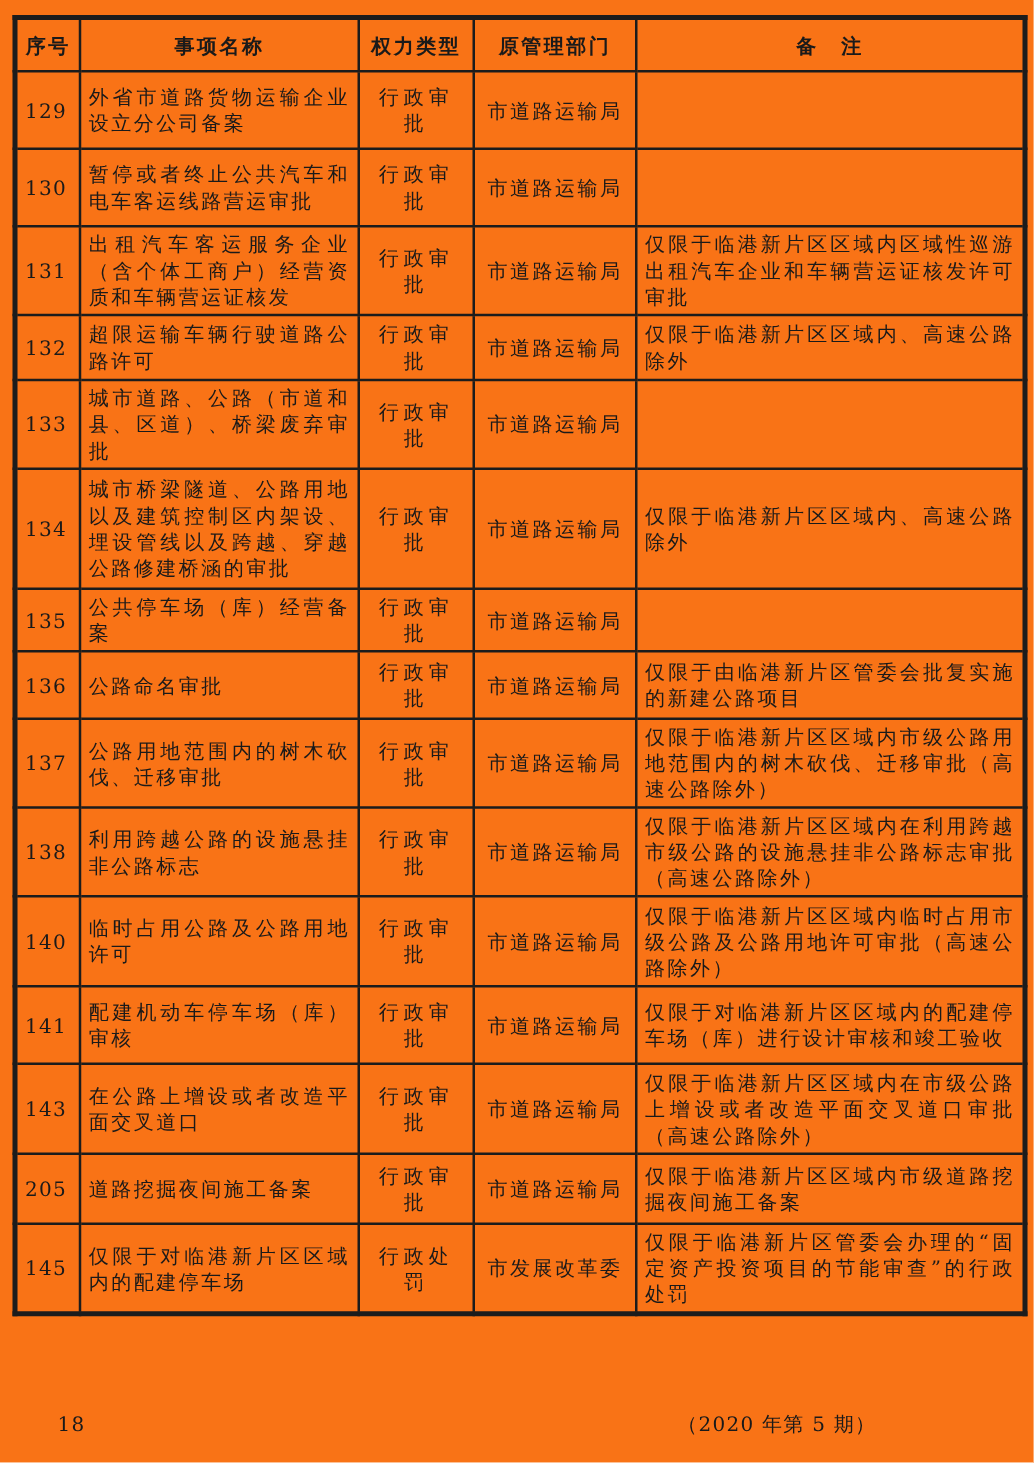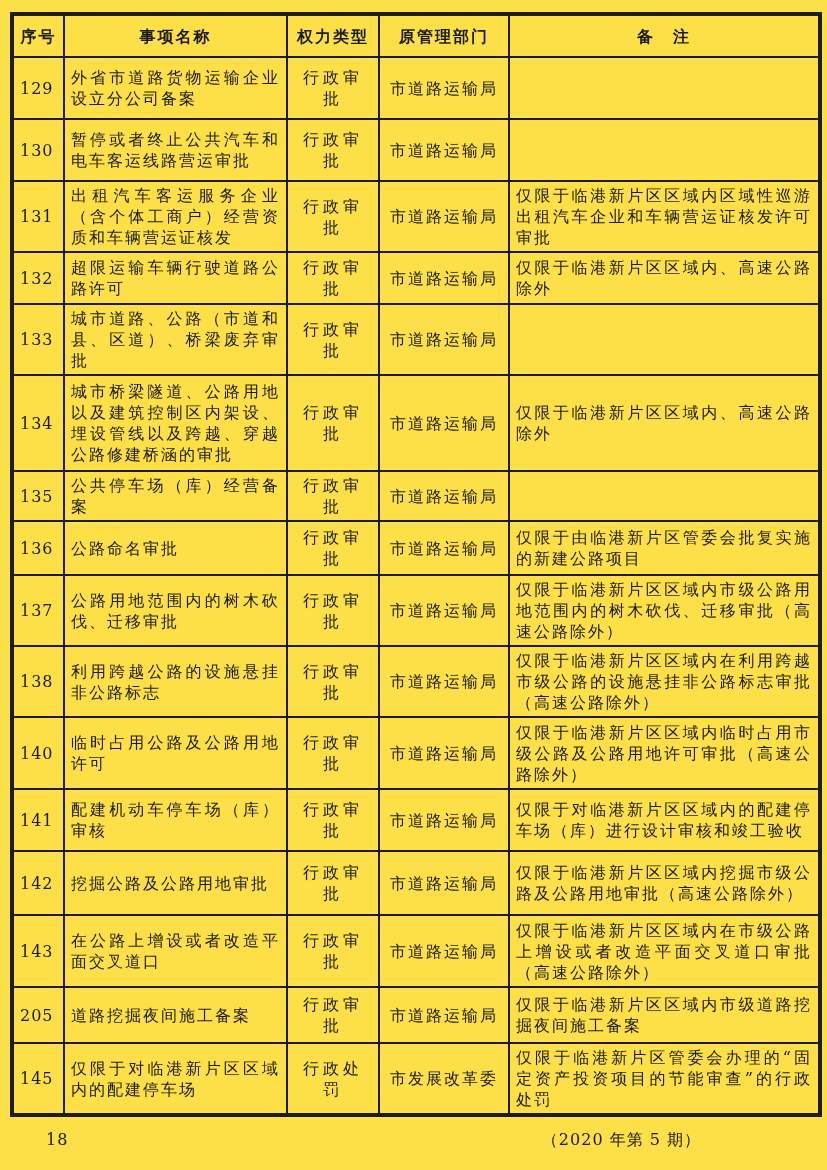--- a/index.html
+++ b/index.html
@@ -8,21 +8,21 @@
     background: #ffffff;
     width: 827px;
     height: 1170px;
     font-family: "DejaVu Serif", "Liberation Serif", serif;
     color: #1a1a1a;
   }
   .page {
     position: relative;
     width: 827px;
     height: 1170px;
-    background: #fde047;
+    background: #f97316;
     overflow: hidden;
   }
   table.gov-table {
     position: absolute;
     left: 10px;
     top: 12px;
     width: 808px;
     border-collapse: collapse;
     table-layout: fixed;
     border: 4px solid #1c1c1c;
@@ -189,27 +189,20 @@
         <td class="c-dept">市道路运输局</td>
         <td class="c-note">仅限于临港新片区区域内临时占用市级公路及公路用地许可审批（高速公路除外）</td>
       </tr>
       <tr style="height:62px">
         <td class="c-no">141</td>
         <td class="c-name">配建机动车停车场（库）审核</td>
         <td class="c-type">行政审批</td>
         <td class="c-dept">市道路运输局</td>
         <td class="c-note">仅限于对临港新片区区域内的配建停车场（库）进行设计审核和竣工验收</td>
       </tr>
-      <tr style="height:64px">
-        <td class="c-no">142</td>
-        <td class="c-name">挖掘公路及公路用地审批</td>
-        <td class="c-type">行政审批</td>
-        <td class="c-dept">市道路运输局</td>
-        <td class="c-note">仅限于临港新片区区域内挖掘市级公路及公路用地审批（高速公路除外）</td>
-      </tr>
       <tr style="height:72px">
         <td class="c-no">143</td>
         <td class="c-name">在公路上增设或者改造平面交叉道口</td>
         <td class="c-type">行政审批</td>
         <td class="c-dept">市道路运输局</td>
         <td class="c-note">仅限于临港新片区区域内在市级公路上增设或者改造平面交叉道口审批（高速公路除外）</td>
       </tr>
       <tr style="height:56px">
         <td class="c-no">205</td>
         <td class="c-name">道路挖掘夜间施工备案</td>

